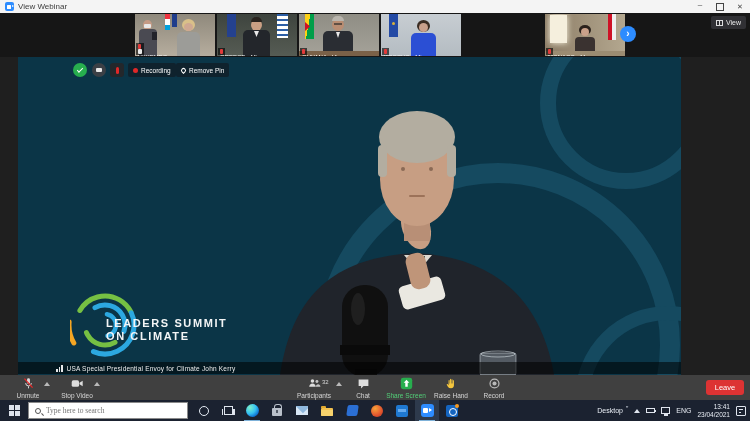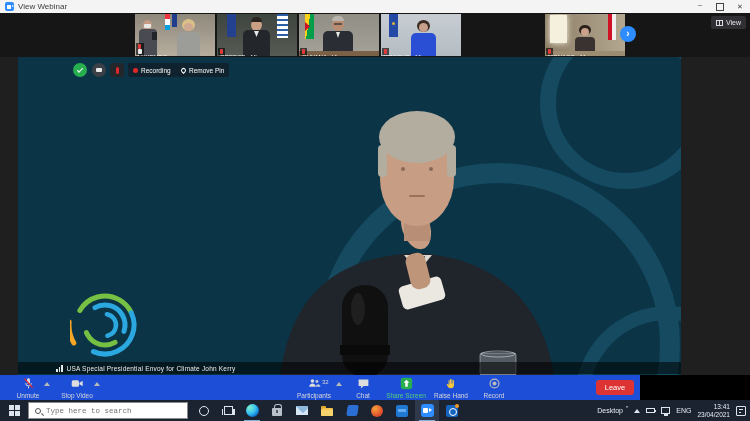--- a/index.html
+++ b/index.html
@@ -44,36 +44,36 @@
   #pin-pill i{width:5px;height:5px;border:1.2px solid #fff;border-radius:50% 50% 50% 0;transform:rotate(-45deg);display:block}
   
   #summit-logo{position:absolute;left:52px;top:228px;width:200px;height:80px;z-index:4}
   #logo-text{position:absolute;left:36px;top:32px;color:#f3f5f6;font-weight:bold;font-size:11px;letter-spacing:1.6px;line-height:13px;white-space:nowrap}
   
   #caption-bar{position:absolute;left:0;right:0;bottom:1px;height:12px;background:rgba(0,0,0,.55);display:flex;align-items:center;z-index:6}
   #signal-icon{display:flex;align-items:flex-end;gap:1px;margin:0 4px 0 38px}
   #signal-icon i{display:block;width:1.5px;background:#fff;opacity:.9}
   #caption-text{color:#eee;font-size:6.5px;letter-spacing:.2px}
   
-  #toolbar{position:absolute;left:0;top:375px;width:640px;height:25px;background:#1d4ed8;z-index:25}
+  #toolbar{position:absolute;left:0;top:375px;width:750px;height:25px;background:#404040;z-index:25}
   .tb{position:absolute;top:2px;height:22px;display:flex;flex-direction:column;align-items:center;justify-content:space-between}
   .tb .lbl{font-size:6.5px;color:#d6d6d6;white-space:nowrap}
   .caret{position:absolute;border-left:3px solid transparent;border-right:3px solid transparent;border-bottom:4px solid #b9b9b9}
   .count{position:absolute;font-size:6px;color:#d6d6d6}
   #share-lbl{color:#52cf78}
   #leave-btn{position:absolute;right:6px;top:5px;width:38px;height:15px;background:#dd3333;border-radius:3px;color:#fff;font-size:7.5px;display:flex;align-items:center;justify-content:center;border:none}
   
   #taskbar{position:absolute;left:0;top:400px;width:750px;height:21px;background:#1b2230;z-index:30}
   .slot{position:absolute;top:0;width:24px;height:21px;display:flex;align-items:center;justify-content:center}
   .slot.open:after{content:"";position:absolute;bottom:0;left:4px;right:4px;height:1.5px;background:#7fb2d9}
   .slot.active{background:#2e3a4c}
   #win-logo{display:grid;grid-template-columns:5px 5px;grid-gap:1px}
   #win-logo b{width:5px;height:5px;background:#dde3ec}
   #search-box{position:absolute;left:28px;top:2px;width:160px;height:17px;background:#fff;border:1px solid #8a8a8a;display:flex;align-items:center}
-  #search-box input{border:none;outline:none;background:transparent;font-size:7.5px;color:#444;width:120px;font-family:Liberation Mono, monospace}
+  #search-box input{border:none;outline:none;background:transparent;font-size:7.5px;color:#444;width:120px;font-family:Liberation Serif, serif}
   #mag-icon{width:6px;height:6px;border:1.2px solid #555;border-radius:50%;margin:0 5px 0 6px;position:relative}
   #mag-icon:after{content:"";position:absolute;left:5px;top:5px;width:3px;height:1.2px;background:#555;transform:rotate(45deg)}
   .c-circle{width:10px;height:10px;border:1.5px solid #e6ecf4;border-radius:50%}
   .tv{width:9px;height:9px;border:1px solid #dfe5ee;position:relative}
   .tv:before{content:"";position:absolute;left:-3px;top:1.5px;width:1.5px;height:6px;background:#dfe5ee}
   .tv:after{content:"";position:absolute;right:-3px;top:1.5px;width:1.5px;height:6px;background:#dfe5ee}
   .edge{width:13px;height:13px;border-radius:50%;background:radial-gradient(circle at 30% 28%,#7df0c8,#35c1f1 45%,#0d6fd0 75%,#0a56a8)}
   .store{width:10px;height:8px;background:#b9c0ca;border-radius:1px;position:relative;margin-top:3px}
   .store:before{content:"";position:absolute;left:2px;top:-4px;width:6px;height:5px;border:1.5px solid #b9c0ca;border-bottom:none;border-radius:3px 3px 0 0}
   .store:after{content:"";position:absolute;left:4px;top:2px;width:2px;height:3px;background:#525a66}
@@ -277,20 +277,24 @@
     <svg width="74" height="80" viewBox="0 0 74 80">
       <g fill="none" stroke-linecap="round">
         <circle cx="35" cy="40" r="29" stroke="#76c043" stroke-width="5" stroke-dasharray="62 121" transform="rotate(-150 35 40)"></circle>
         <circle cx="35" cy="40" r="29" stroke="#2ca8e0" stroke-width="5" stroke-dasharray="70 112" transform="rotate(-25 35 40)"></circle>
         <circle cx="35" cy="40" r="36" stroke="#f5a623" stroke-width="5" stroke-dasharray="22 204" transform="rotate(150 35 40)"></circle>
         <circle cx="35" cy="40" r="20" stroke="#2ca8e0" stroke-width="5" stroke-dasharray="48 78" transform="rotate(-120 35 40)"></circle>
         <circle cx="35" cy="40" r="20" stroke="#76c043" stroke-width="5" stroke-dasharray="34 92" transform="rotate(60 35 40)"></circle>
         <circle cx="35" cy="40" r="11" stroke="#2ca8e0" stroke-width="4.5" stroke-dasharray="30 39" transform="rotate(-80 35 40)"></circle>
       </g>
     </svg>
+    <div id="logo-text">
+      <div>LEADERS SUMMIT</div>
+      <div>ON CLIMATE</div>
+    </div>
   </div>
 
   
   <div id="caption-bar">
     <span id="signal-icon">
       <i style="height:3px"></i>
           <i style="height:5px"></i>
           <i style="height:7px"></i>
     </span>
     <span id="caption-text">USA Special Presidential Envoy for Climate John Kerry</span>

